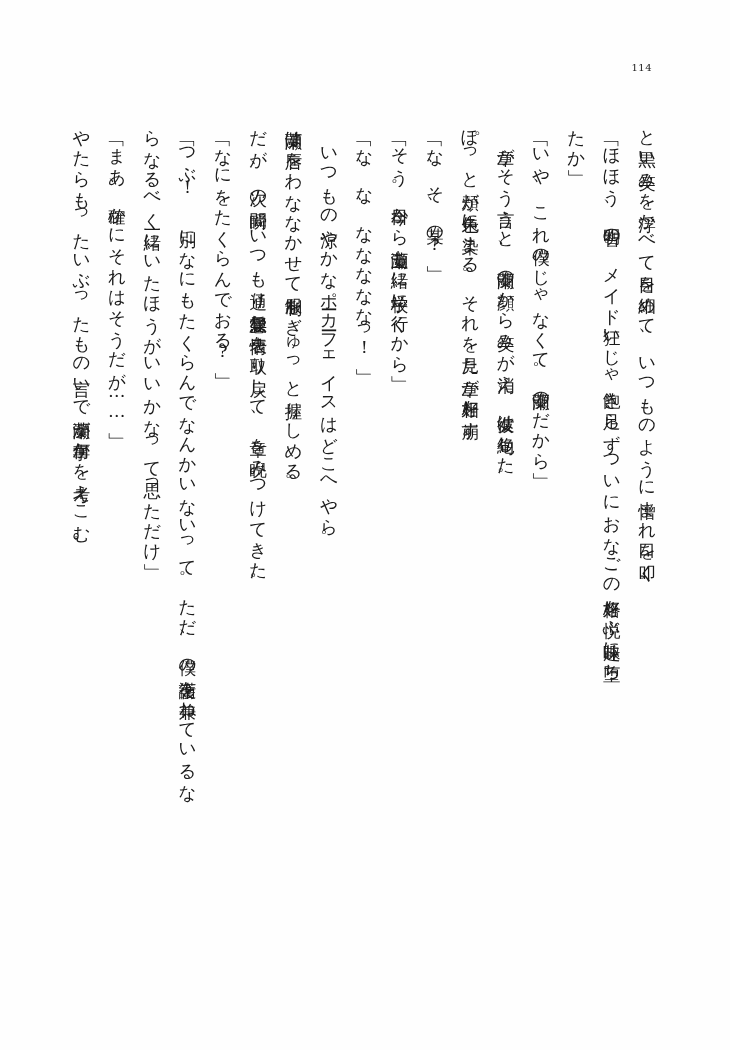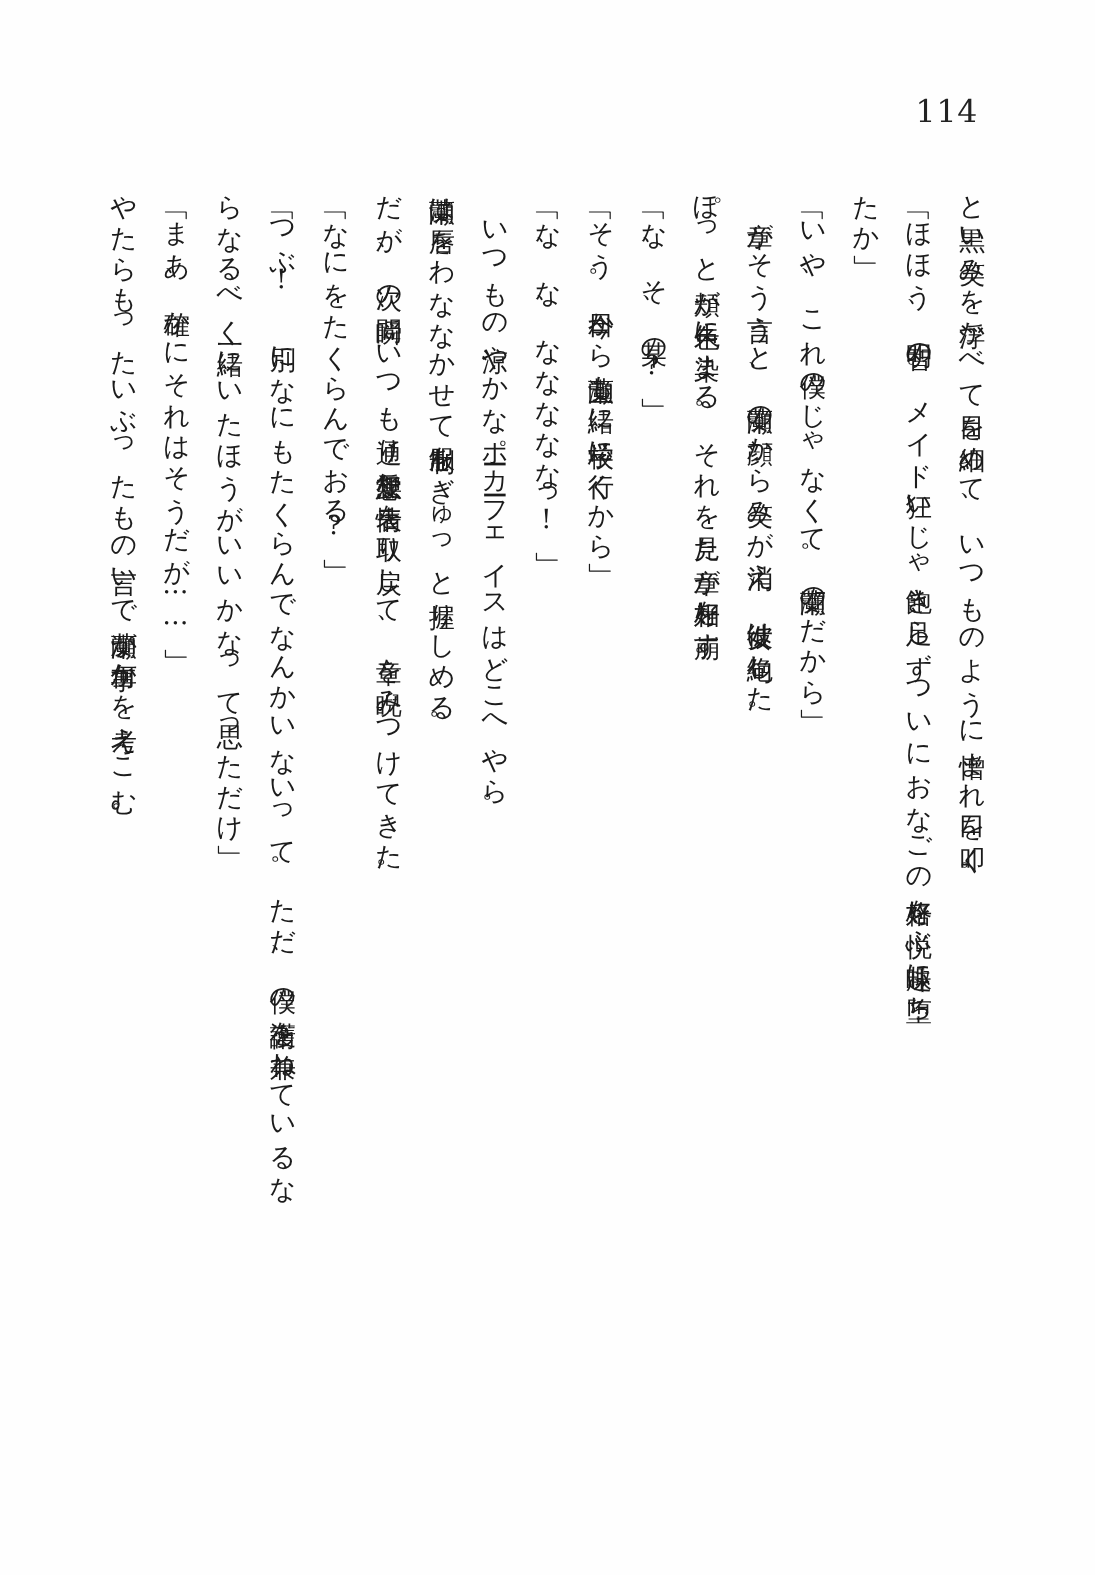--- a/index.html
+++ b/index.html
@@ -18,21 +18,21 @@
     position: relative;
     width: 730px;
     height: 1050px;
     background: #fefefe;
     box-sizing: border-box;
   }
   .page-number {
     position: absolute;
     top: 62px;
     right: 78px;
-    font-size: 21px;
+    font-size: 10px;
     letter-spacing: 0.5px;
     color: #222;
     font-family: "DejaVu Serif", "Liberation Serif", serif;
     text-align: center;
   }
   .text-body {
     position: absolute;
     top: 118px;
     right: 66px;
     left: 78px;

